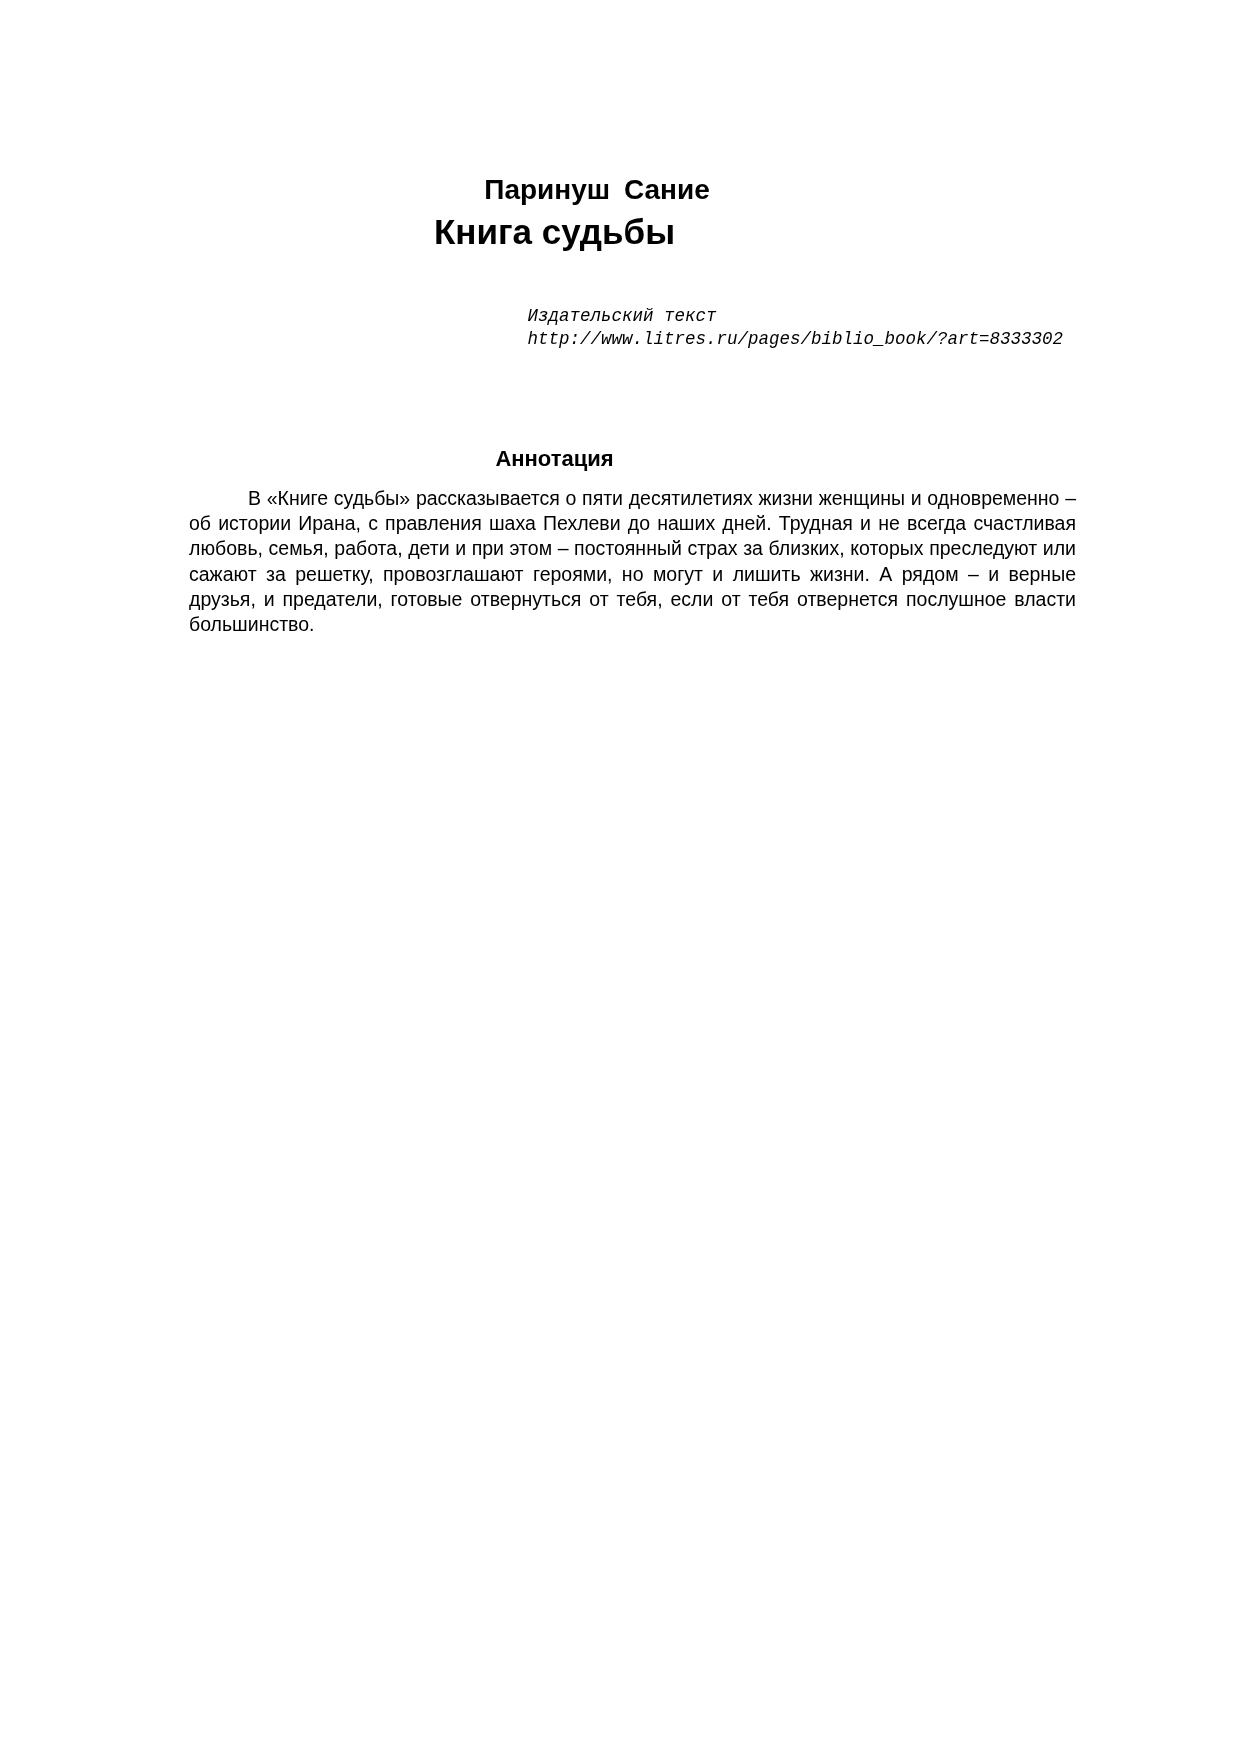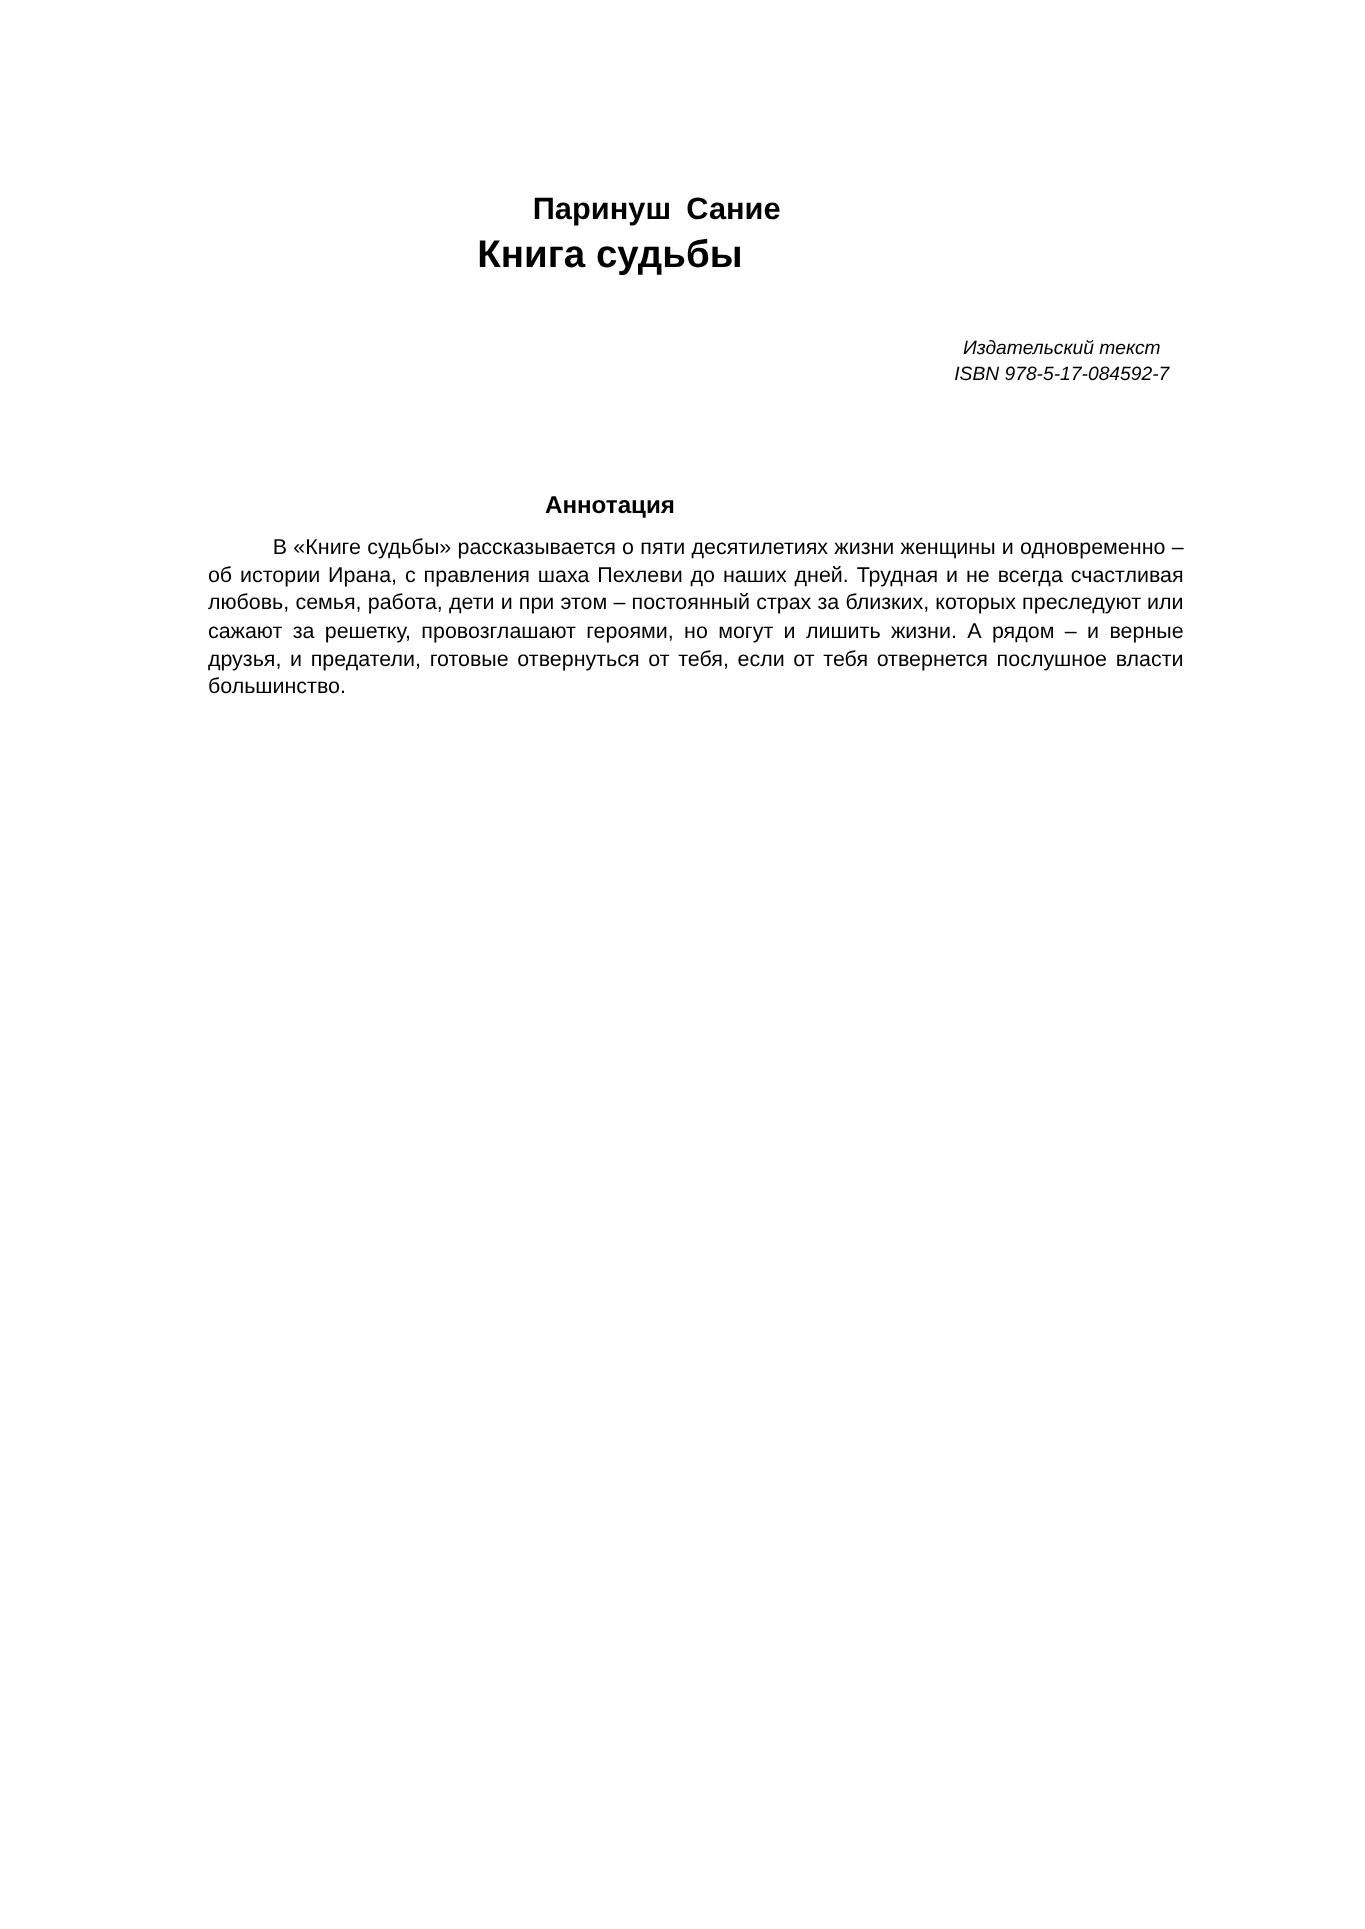--- a/index.html
+++ b/index.html
@@ -33,24 +33,25 @@
       top: 211px;
       text-align: center;
       font-weight: bold;
       font-size: 35px;
       line-height: 42px;
     }
     .pubinfo {
       position: absolute;
       right: 178px;
       top: 305px;
-      text-align: center;
+      text-align: left;
       font-style: italic;
       font-size: 17.5px;
       line-height: 22.5px;
+      font-family: Liberation Mono, monospace;
     }
     .pubinfo div { white-space: nowrap; }
     .annot-heading {
       position: absolute;
       left: 0;
       width: 1109px;
       top: 446px;
       text-align: center;
       font-weight: bold;
       font-size: 22px;
@@ -69,17 +70,17 @@
     }
   </style>
 </head>
 <body>
 
 <div class="author">Паринуш  Сание</div>
 <div class="title">Книга судьбы</div>
 
 <div class="pubinfo">
   <div>Издательский текст</div>
-  <div>ISBN 978-5-17-084592-7</div>
+  <div>http://www.litres.ru/pages/biblio_book/?art=8333302</div>
 </div>
 
 <div class="annot-heading">Аннотация</div>
 <p class="annot-text">В «Книге судьбы» рассказывается о пяти десятилетиях жизни женщины и одновременно – об истории Ирана, с правления шаха Пехлеви до наших дней. Трудная и не всегда счастливая любовь, семья, работа, дети и при этом – постоянный страх за близких, которых преследуют или сажают за решетку, провозглашают героями, но могут и лишить жизни. А рядом – и верные друзья, и предатели, готовые отвернуться от тебя, если от тебя отвернется послушное власти большинство.</p>
 
 </body></html>

